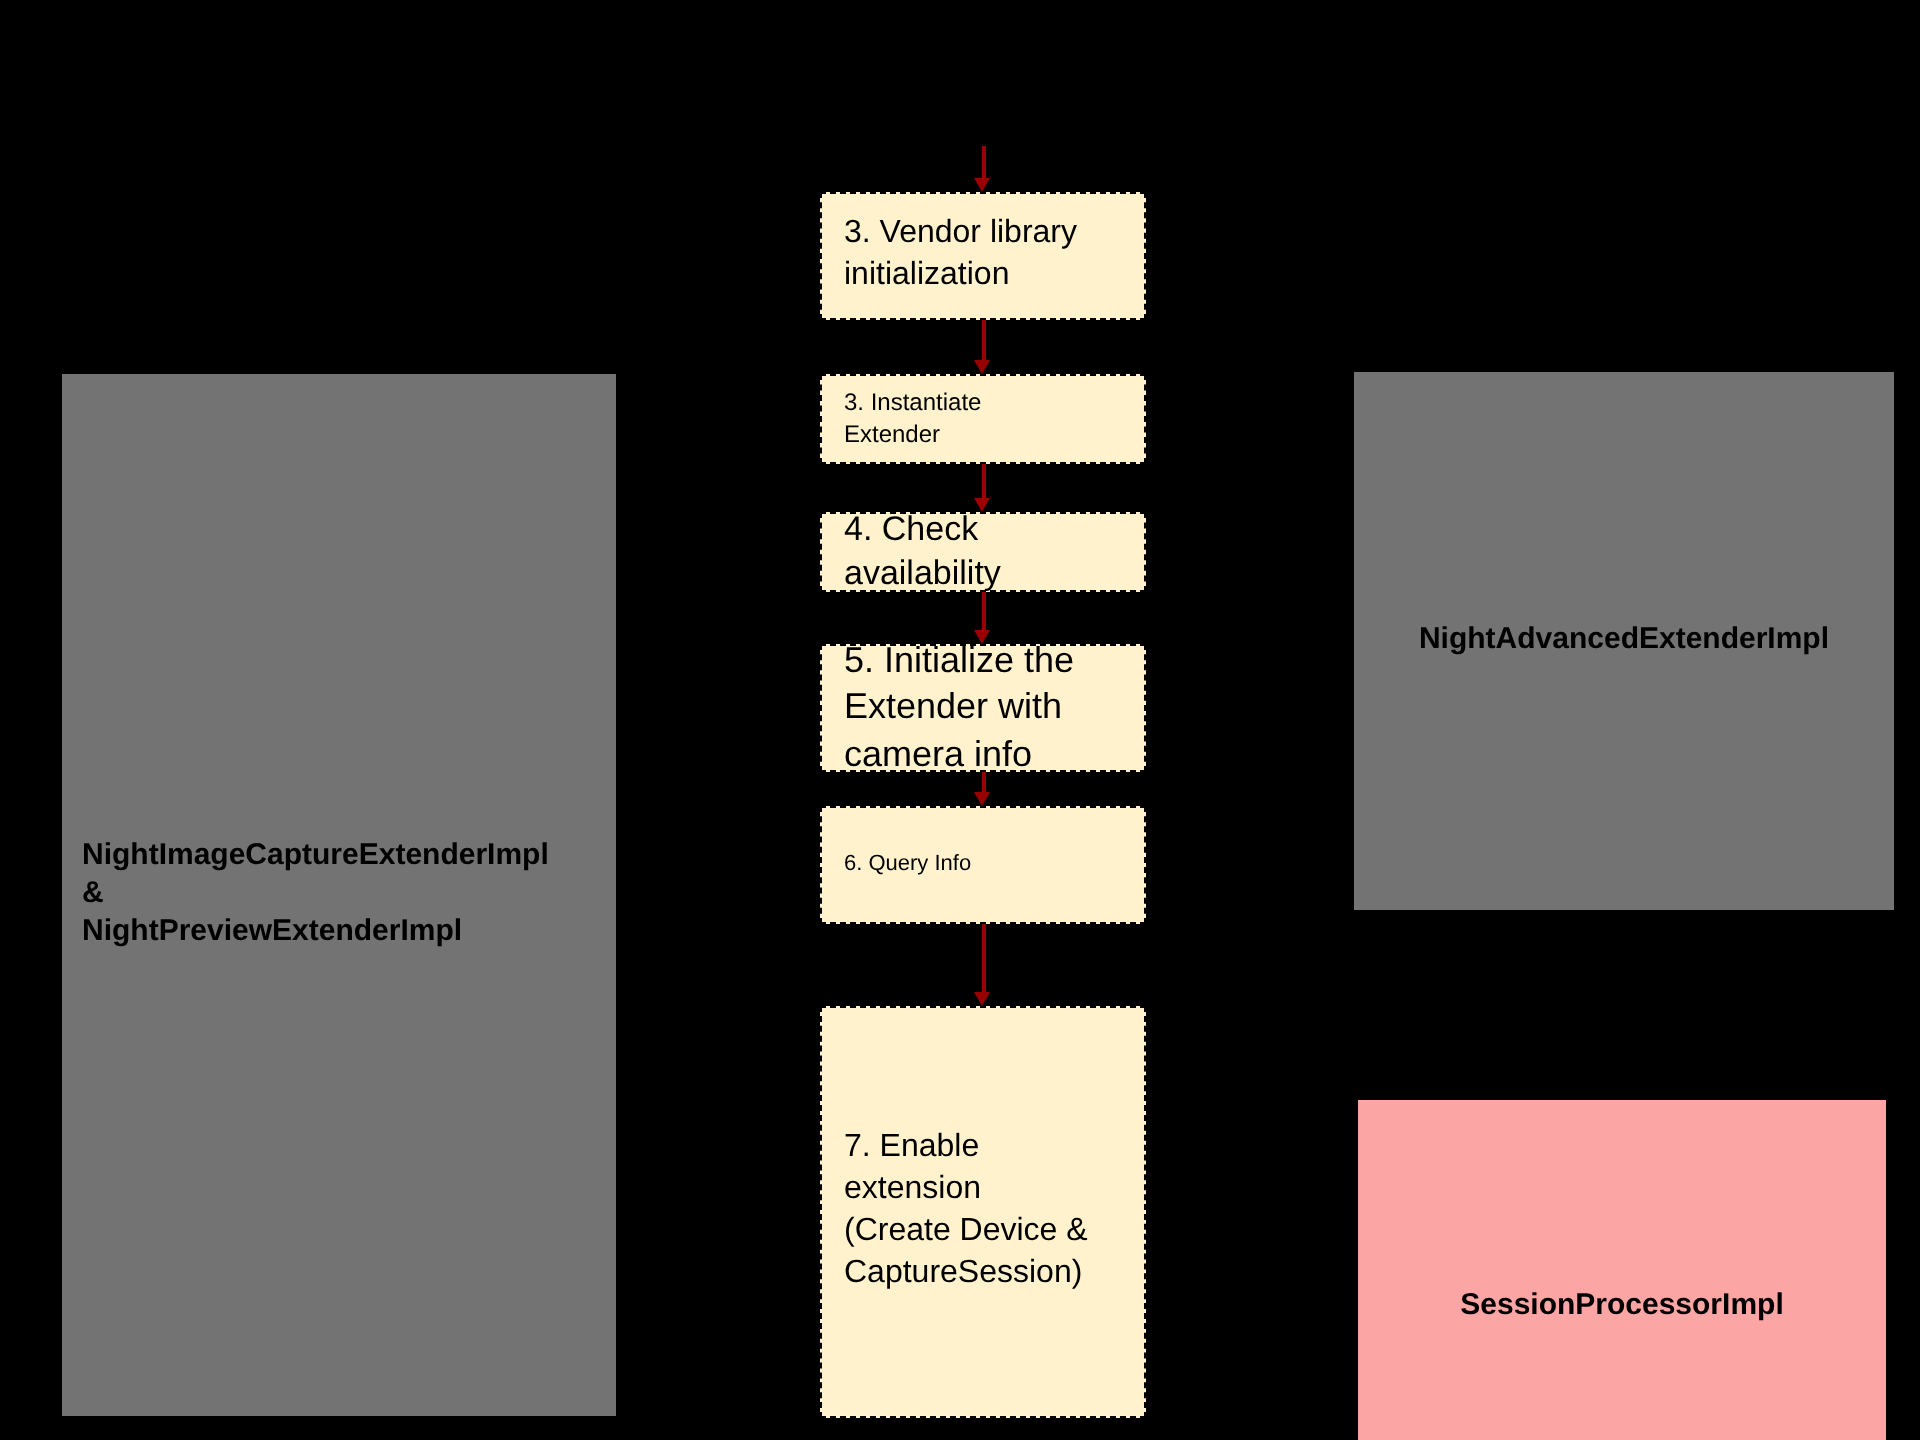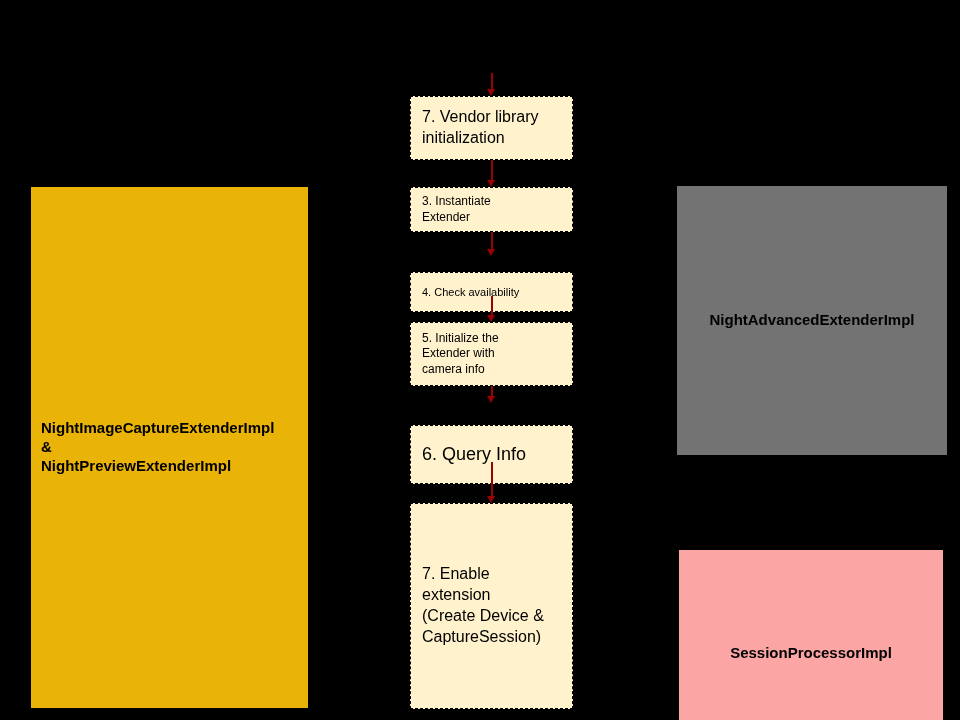--- a/index.html
+++ b/index.html
@@ -16,21 +16,21 @@
     position: absolute;
     display: flex;
     align-items: center;
     box-sizing: border-box;
     font-weight: bold;
     white-space: pre-line;
     line-height: 1.25;
   }
   .panel.left {
     left: 31px; top: 187px; width: 277px; height: 521px;
-    background: #eab308;
+    background: #737373;
     padding: 0 8px 0 10px;
     font-size: 15px;
     justify-content: flex-start;
     text-align: left;
   }
   .panel.green1 {
     left: 677px; top: 186px; width: 270px; height: 269px;
     background: #737373;
     justify-content: center;
     text-align: center;
@@ -54,23 +54,23 @@
     display: flex;
     align-items: center;
     padding: 0 8px 0 11px;
     font-size: 16px;
     line-height: 1.3;
     white-space: pre-line;
   }
   .step.s1 { top: 5px;   height: 68px; }
   .step.s2 { top: 96px;  height: 64px; }
   .step.s3 { top: 187px; height: 45px; font-size: 12px; }
-  .step.s4 { top: 272px; height: 40px; font-size: 11px; }
-  .step.s5 { top: 322px; height: 64px; font-size: 12px; }
-  .step.s6 { top: 425px; height: 59px; font-size: 18px; text-align: center; }
+  .step.s4 { top: 256px; height: 40px; font-size: 17px; }
+  .step.s5 { top: 322px; height: 64px; font-size: 18px; }
+  .step.s6 { top: 403px; height: 59px; font-size: 11px; text-align: center; }
   .step.s7 { top: 503px; height: 206px; }
   .arrow {
     position: absolute;
     left: 487px;
     width: 9px;
   }
   .arrow .shaft {
     position: absolute;
     left: 4px; top: 0; bottom: 5px;
     width: 2px;
@@ -96,21 +96,21 @@
 
 <div id="canvas">
 
   <div class="panel left">NightImageCaptureExtenderImpl
 &amp;
 NightPreviewExtenderImpl</div>
 
   <div class="panel green1">NightAdvancedExtenderImpl</div>
   <div class="panel green2">SessionProcessorImpl</div>
 
-  <div class="step s2">7. Vendor library
+  <div class="step s2">3. Vendor library
 initialization</div>
   <div class="step s3">3. Instantiate
 Extender</div>
   <div class="step s4">4. Check availability</div>
   <div class="step s5">5. Initialize the
 Extender with
 camera info</div>
   <div class="step s6">6. Query Info</div>
   <div class="step s7">7. Enable
 extension

